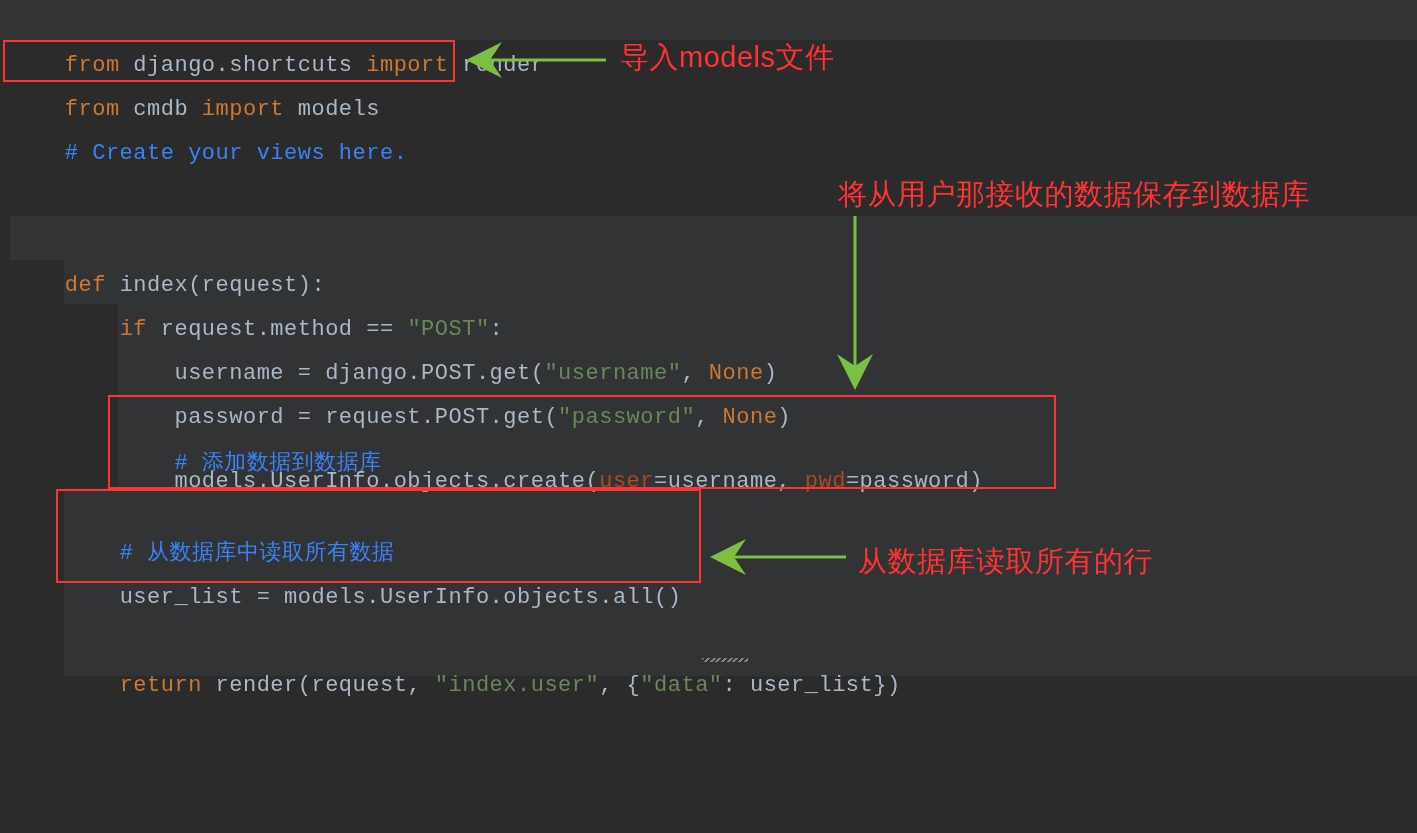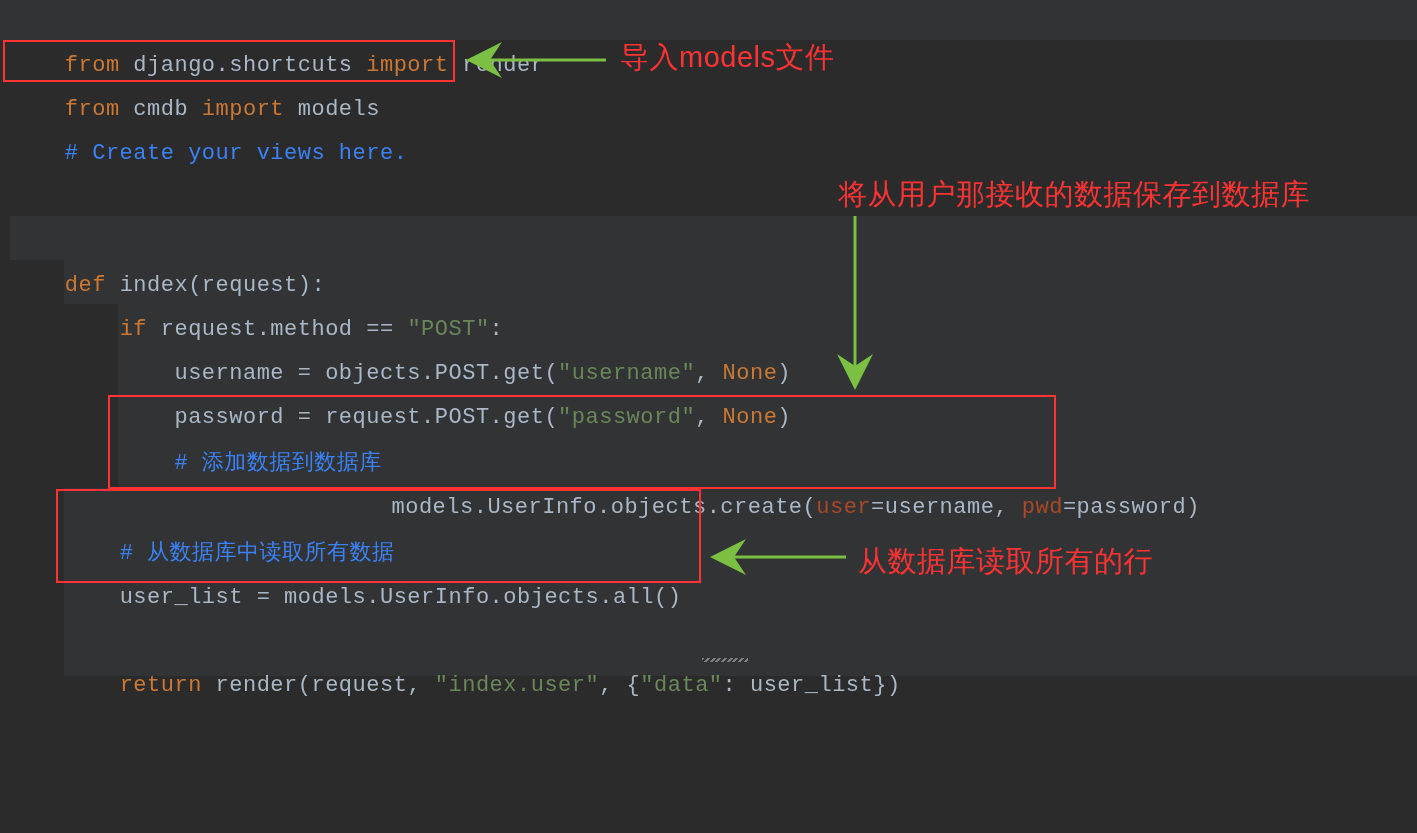--- a/index.html
+++ b/index.html
@@ -55,32 +55,32 @@
 
   <div class="line" style="top:220px;">
     <span class="kw">def</span><span class="id"> </span><span class="id">index</span><span class="paren">(</span><span class="id">request</span><span class="paren">)</span><span class="id">:</span>
   </div>
 
   <div class="line" style="top:264px;">
     <span class="id">    </span><span class="kw">if</span><span class="id"> request.method == </span><span class="str">"</span><span class="str">POST</span><span class="str">"</span><span class="id">:</span>
   </div>
 
   <div class="line" style="top:308px;">
-    <span class="id">        </span><span class="id">username = objects.POST.get(</span><span class="str">"</span><span class="str">username</span><span class="str">"</span><span class="id">, </span><span class="kw">None</span><span class="id">)</span>
+    <span class="id">        </span><span class="id">username = django.POST.get(</span><span class="str">"</span><span class="str">username</span><span class="str">"</span><span class="id">, </span><span class="kw">None</span><span class="id">)</span>
   </div>
 
   <div class="line" style="top:352px;">
     <span class="id">        </span><span class="id">password = request.POST.get(</span><span class="str">"</span><span class="str">password</span><span class="str">"</span><span class="id">, </span><span class="kw">None</span><span class="id">)</span>
   </div>
 
   <div class="line" style="top:398px;">
     <span class="id">        </span><span class="comment"># 添加数据到数据库</span>
   </div>
 
-  <div class="line" style="top:442px;text-align:center;">
+  <div class="line" style="top:416px;">
     <span class="id">        </span><span class="id">models.UserInfo.objects.create(</span><span class="kwarg">user</span><span class="id">=username, </span><span class="kwarg">pwd</span><span class="id">=password)</span>
   </div>
 
   <div class="line" style="top:532px;">
     <span class="id">    </span><span class="id">user_list = models.UserInfo.objects.all()</span>
   </div>
 
   <div class="line" style="top:488px;">
     <span class="id">    </span><span class="comment"># 从数据库中读取所有数据</span>
   </div>

